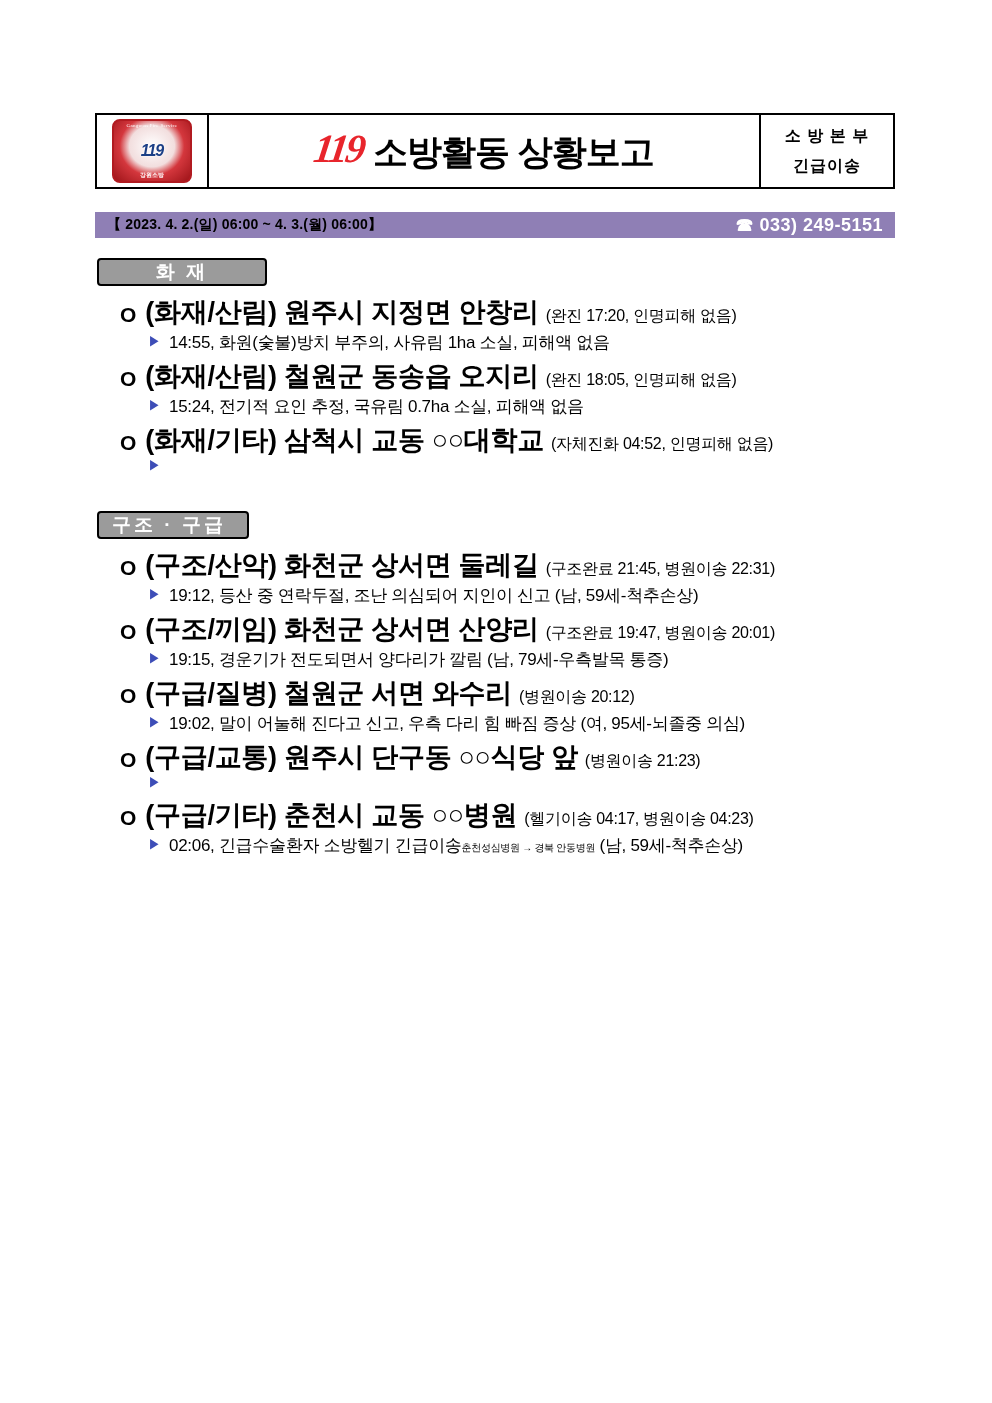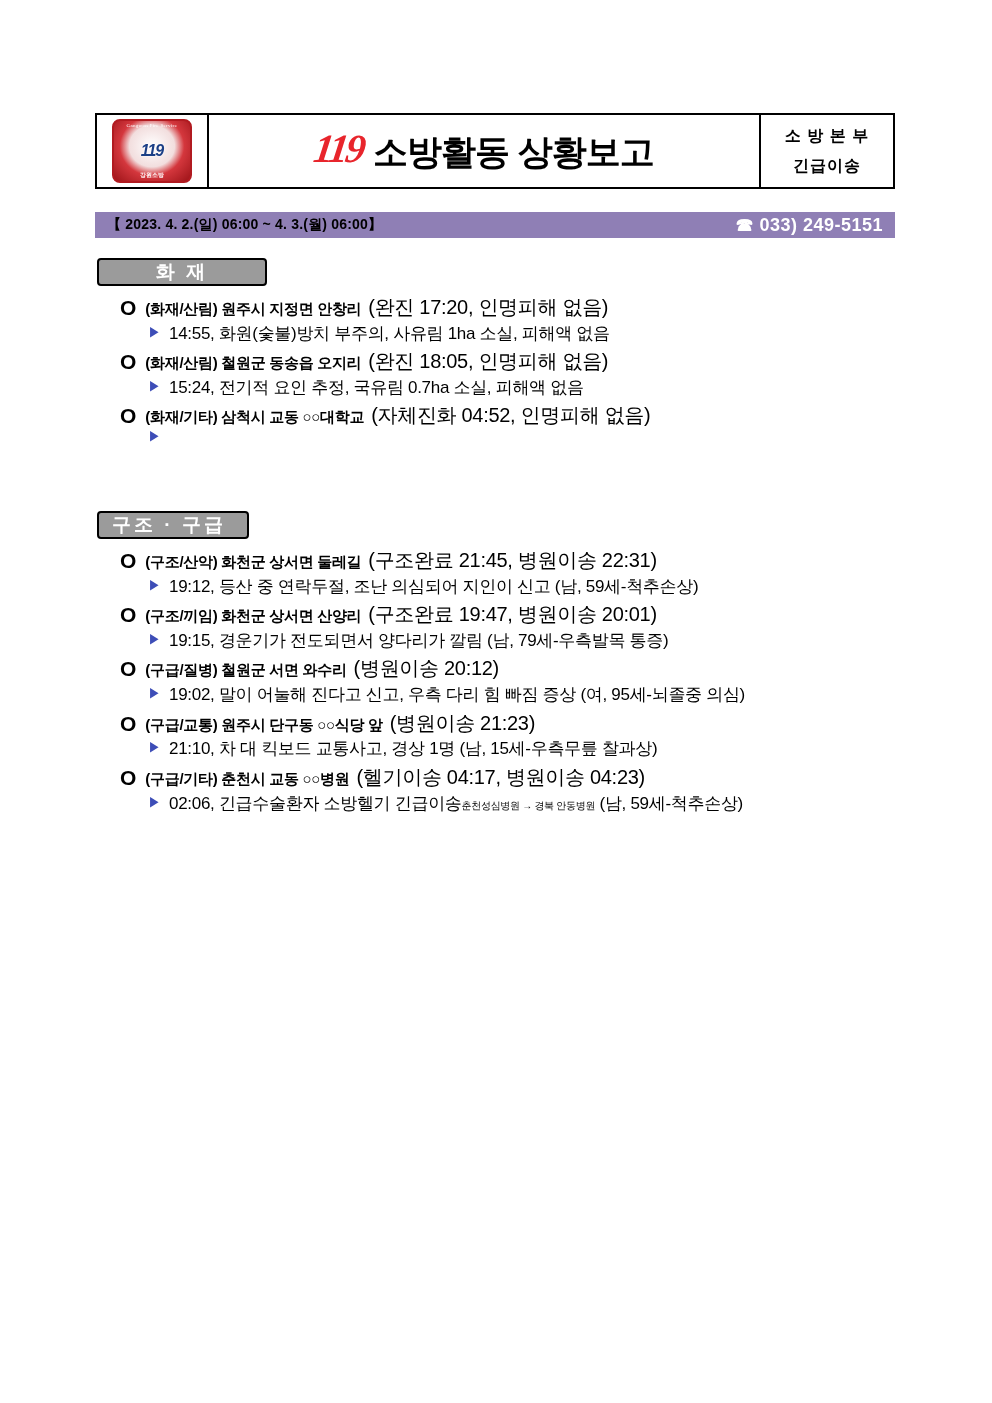--- a/index.html
+++ b/index.html
@@ -185,26 +185,26 @@
   }
   .marker-o {
     font-size: 21px;
     font-weight: bold;
     margin-right: 9px;
     line-height: 1;
     position: relative;
     top: 1px;
   }
   .entry-title {
-    font-size: 15px;
+    font-size: 27px;
     font-weight: bold;
     letter-spacing: -0.3px;
   }
   .entry-note {
-    font-size: 20px;
+    font-size: 16px;
     margin-left: 7px;
     letter-spacing: -0.3px;
   }
   .entry-sub {
     display: flex;
     align-items: baseline;
     padding-left: 148px;
     line-height: 1.45;
   }
   .marker-tri {
@@ -331,21 +331,20 @@
     </div>
 
     <div class="entry">
       <div class="entry-main">
         <span class="marker-o">O</span>
         <span class="entry-title">(구급/교통) 원주시 단구동 ○○식당 앞</span>
         <span class="entry-note">(병원이송 21:23)</span>
       </div>
       <div class="entry-sub">
         <span class="marker-tri">▶</span>
-        <span class="sub-text">21:10, 차 대 킥보드 교통사고, 경상 1명 (남, 15세-우측무릎 찰과상)</span>
       </div>
     </div>
 
     <div class="entry">
       <div class="entry-main">
         <span class="marker-o">O</span>
         <span class="entry-title">(구급/기타) 춘천시 교동 ○○병원</span>
         <span class="entry-note">(헬기이송 04:17, 병원이송 04:23)</span>
       </div>
       <div class="entry-sub">

